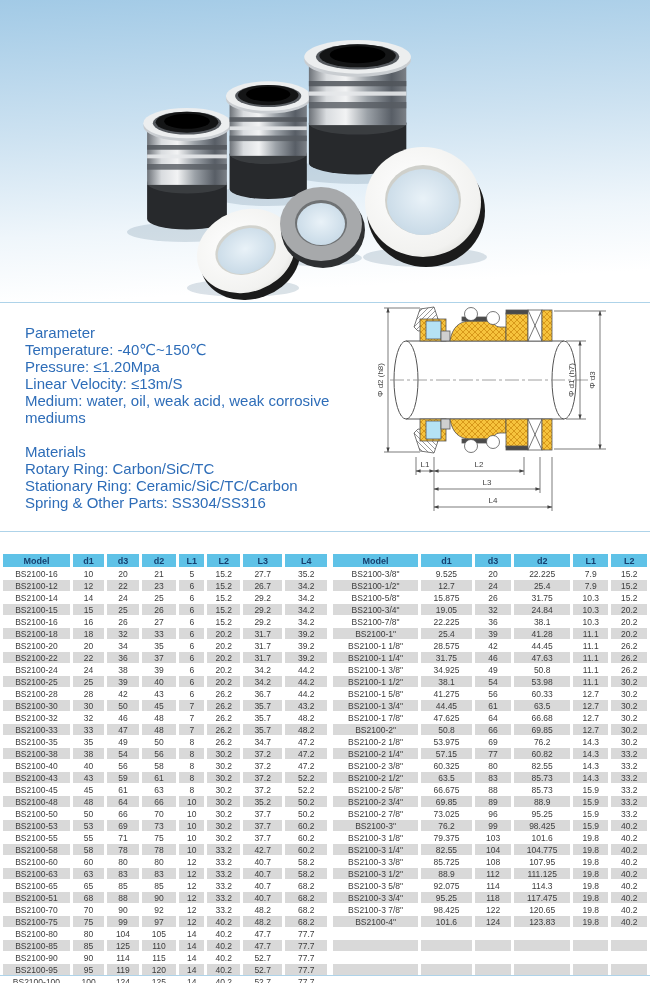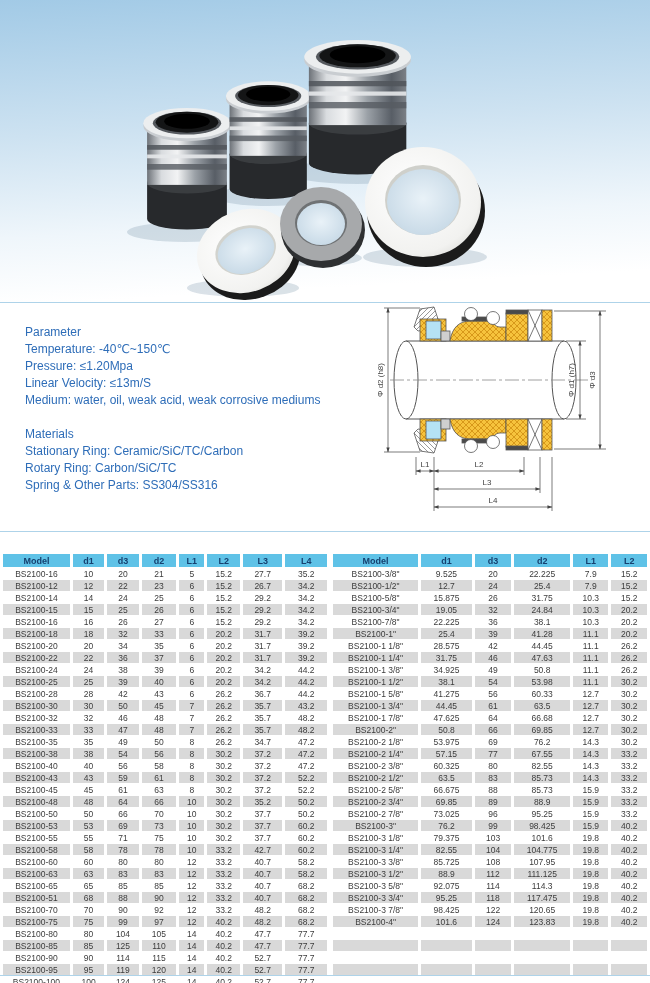--- a/index.html
+++ b/index.html
@@ -10,21 +10,21 @@
   }
   
   .photo{position:absolute;left:0;top:0;width:650px;height:302px;}
   .photo svg{display:block;}
   .hairline{position:absolute;left:0;width:650px;height:1px;background:#aed3e9;}
   .hr-photo{top:302px;}
   .hr-tables-top{top:531px;}
   .hr-bottom{top:975px;}
   
   .specs{position:absolute;left:25px;top:324px;width:345px;color:#2e6db8;
-         font-size:12px;line-height:17px;}
+         font-size:15px;line-height:17px;}
   .spec-block{margin:0 0 17px 0;}
   
   .diagram{position:absolute;left:376px;top:305px;width:272px;height:220px;}
   
   .tables{position:absolute;left:0;top:533px;width:650px;display:flex;justify-content:space-between;}
   table{border-collapse:separate;border-spacing:3px 1px;table-layout:fixed;margin-top:20px;}
   table.metric{width:330px;}
   table.inch{width:320px;}
   th{background:#5fc2e7;color:#16406f;font-weight:bold;font-size:9px;
      height:13px;padding:0;text-align:center;overflow:hidden;}
@@ -137,22 +137,22 @@
     <div>
         <div>Temperature: -40℃~150℃</div>
         <div>Pressure: ≤1.20Mpa</div>
         <div>Linear Velocity: ≤13m/S</div>
         <div>Medium: water, oil, weak acid, weak corrosive mediums</div>
       </div>
   </div>
   <div class="spec-block">
     <div>Materials</div>
     <div>
+        <div>Rotary Ring: Carbon/SiC/TC</div>
         <div>Stationary Ring: Ceramic/SiC/TC/Carbon</div>
-        <div>Rotary Ring: Carbon/SiC/TC</div>
         <div>Spring &amp; Other Parts: SS304/SS316</div>
       </div>
   </div>
 </div>
 
 <div class="diagram">
   <svg width="272" height="220" viewBox="0 0 272 220" aria-hidden="true">
     <defs>
       <pattern id="ht" width="5" height="5" patternUnits="userSpaceOnUse">
         <rect width="5" height="5" fill="#ffffff"></rect>
@@ -729,21 +729,21 @@
           <td>53.975</td>
           <td>69</td>
           <td>76.2</td>
           <td>14.3</td>
           <td>30.2</td>
         </tr>
         <tr class="stripe">
           <td>BS2100-2 1/4"</td>
           <td>57.15</td>
           <td>77</td>
-          <td>67.55</td>
+          <td>60.82</td>
           <td>14.3</td>
           <td>33.2</td>
         </tr>
         <tr>
           <td>BS2100-2 3/8"</td>
           <td>60.325</td>
           <td>80</td>
           <td>82.55</td>
           <td>14.3</td>
           <td>33.2</td>

